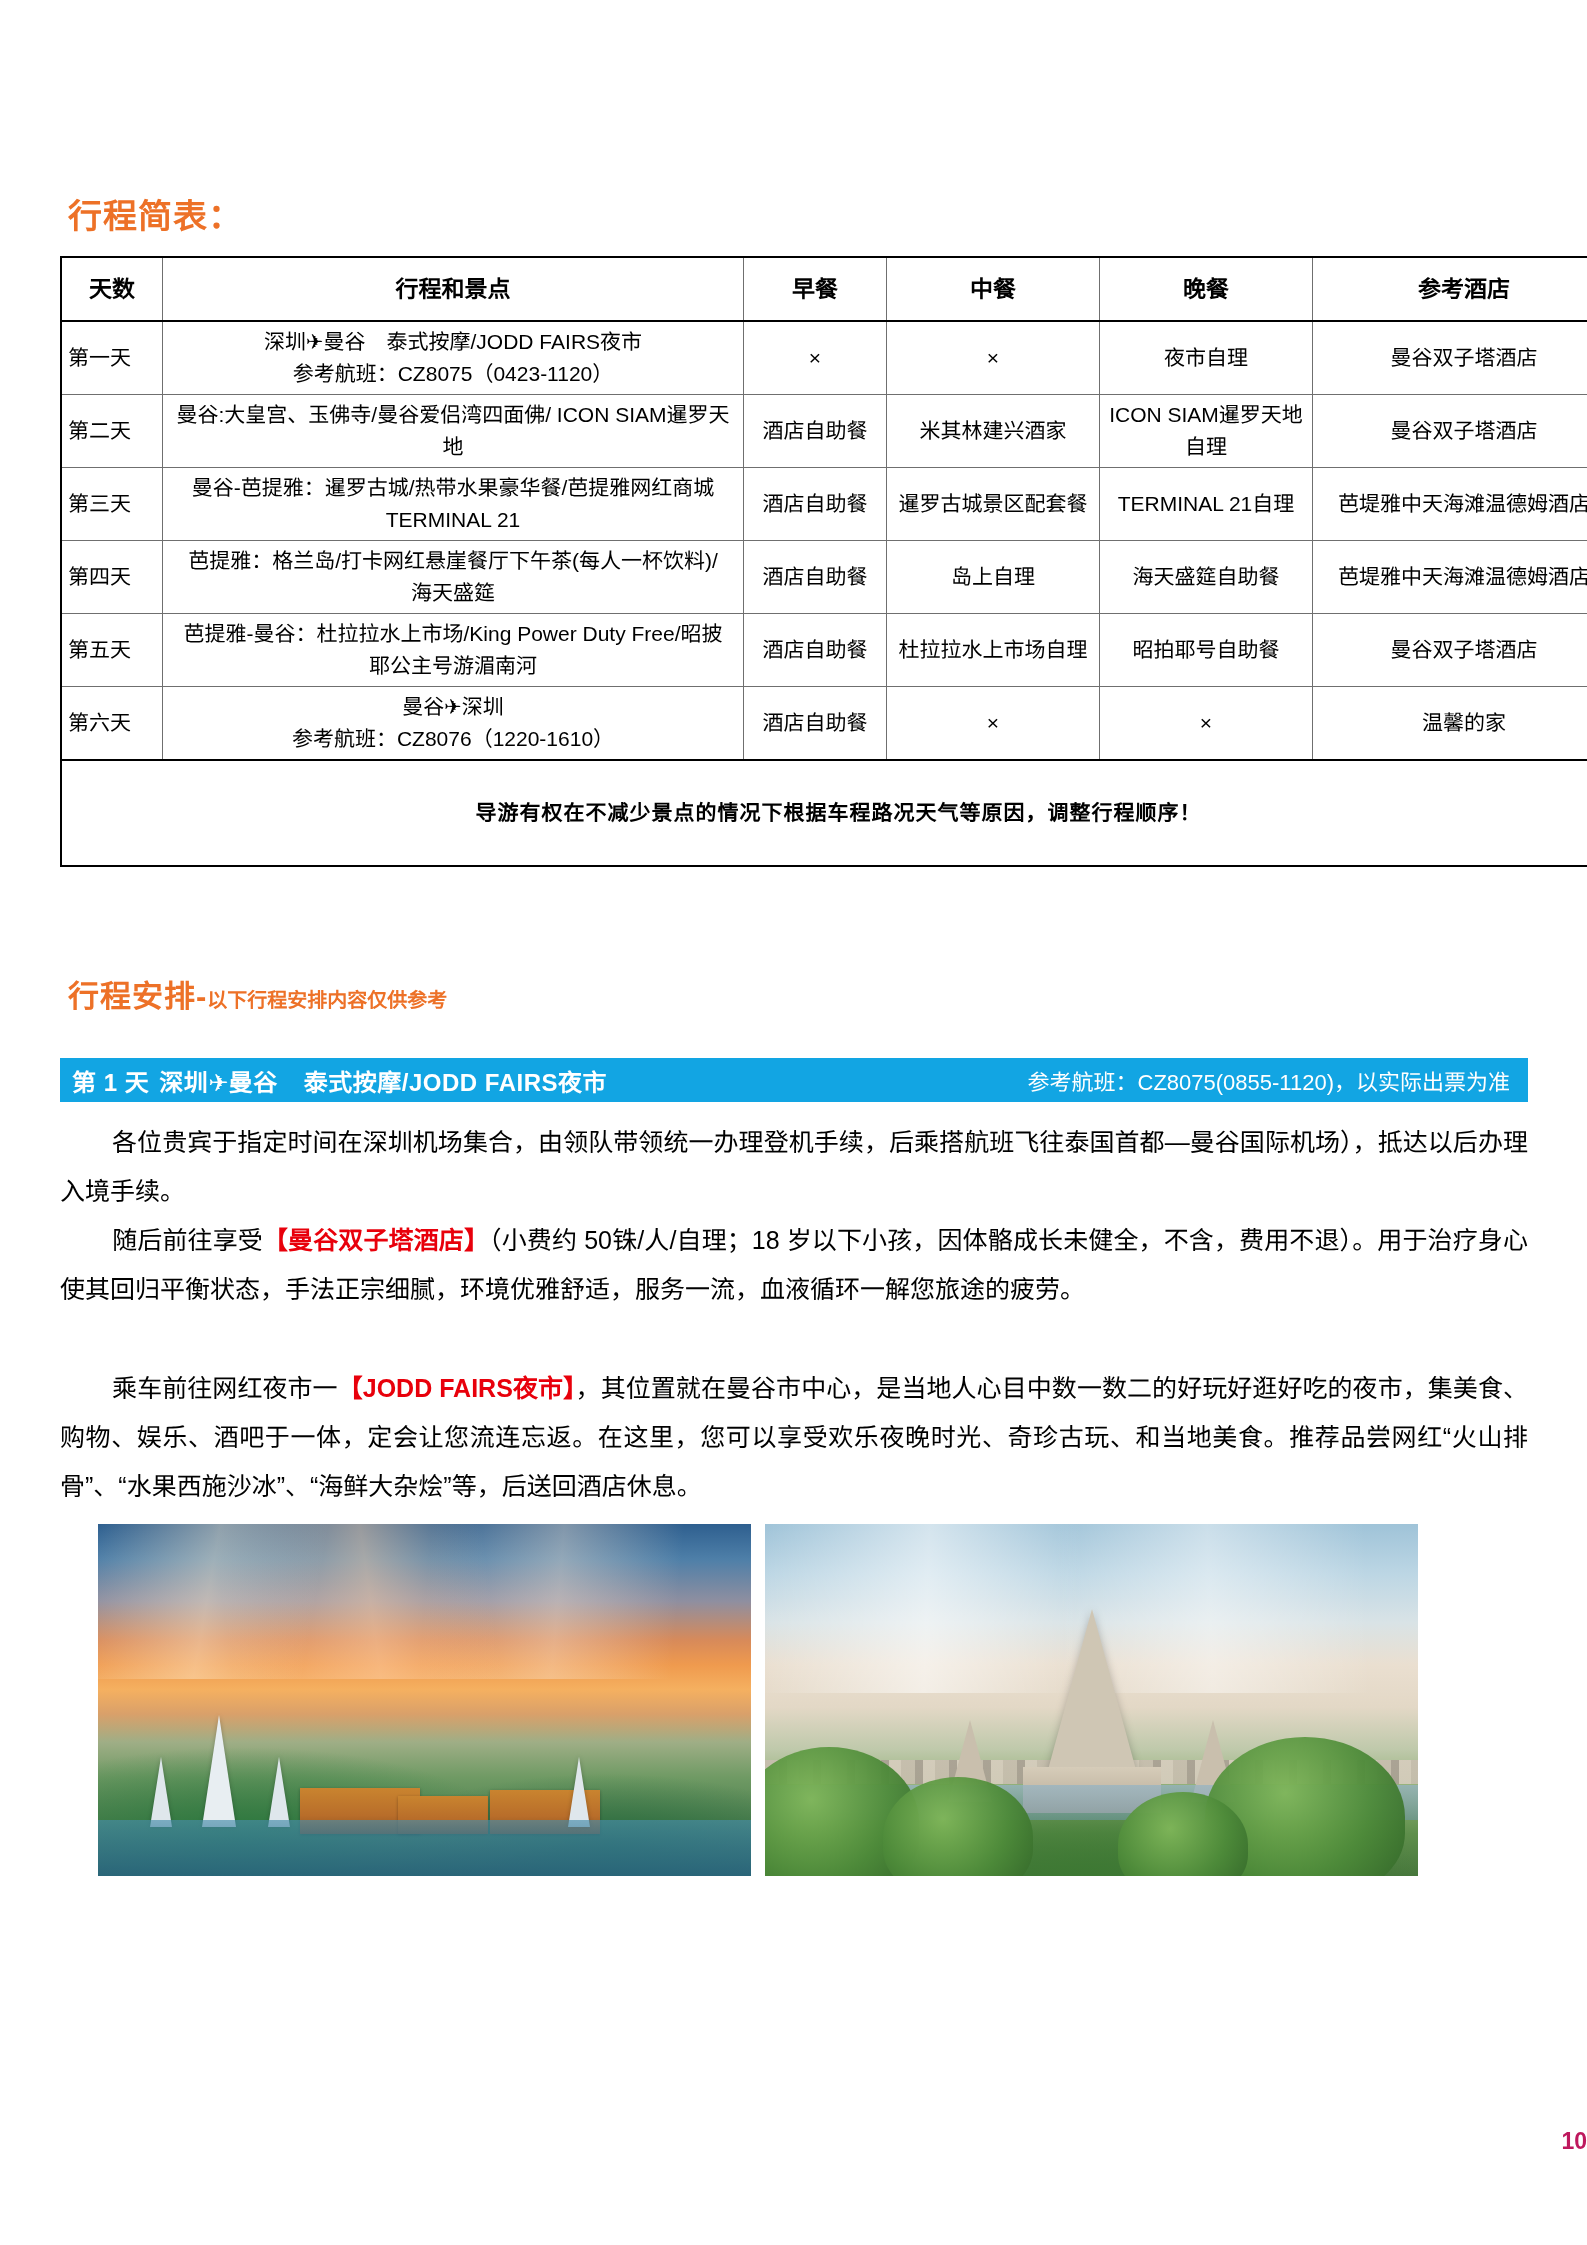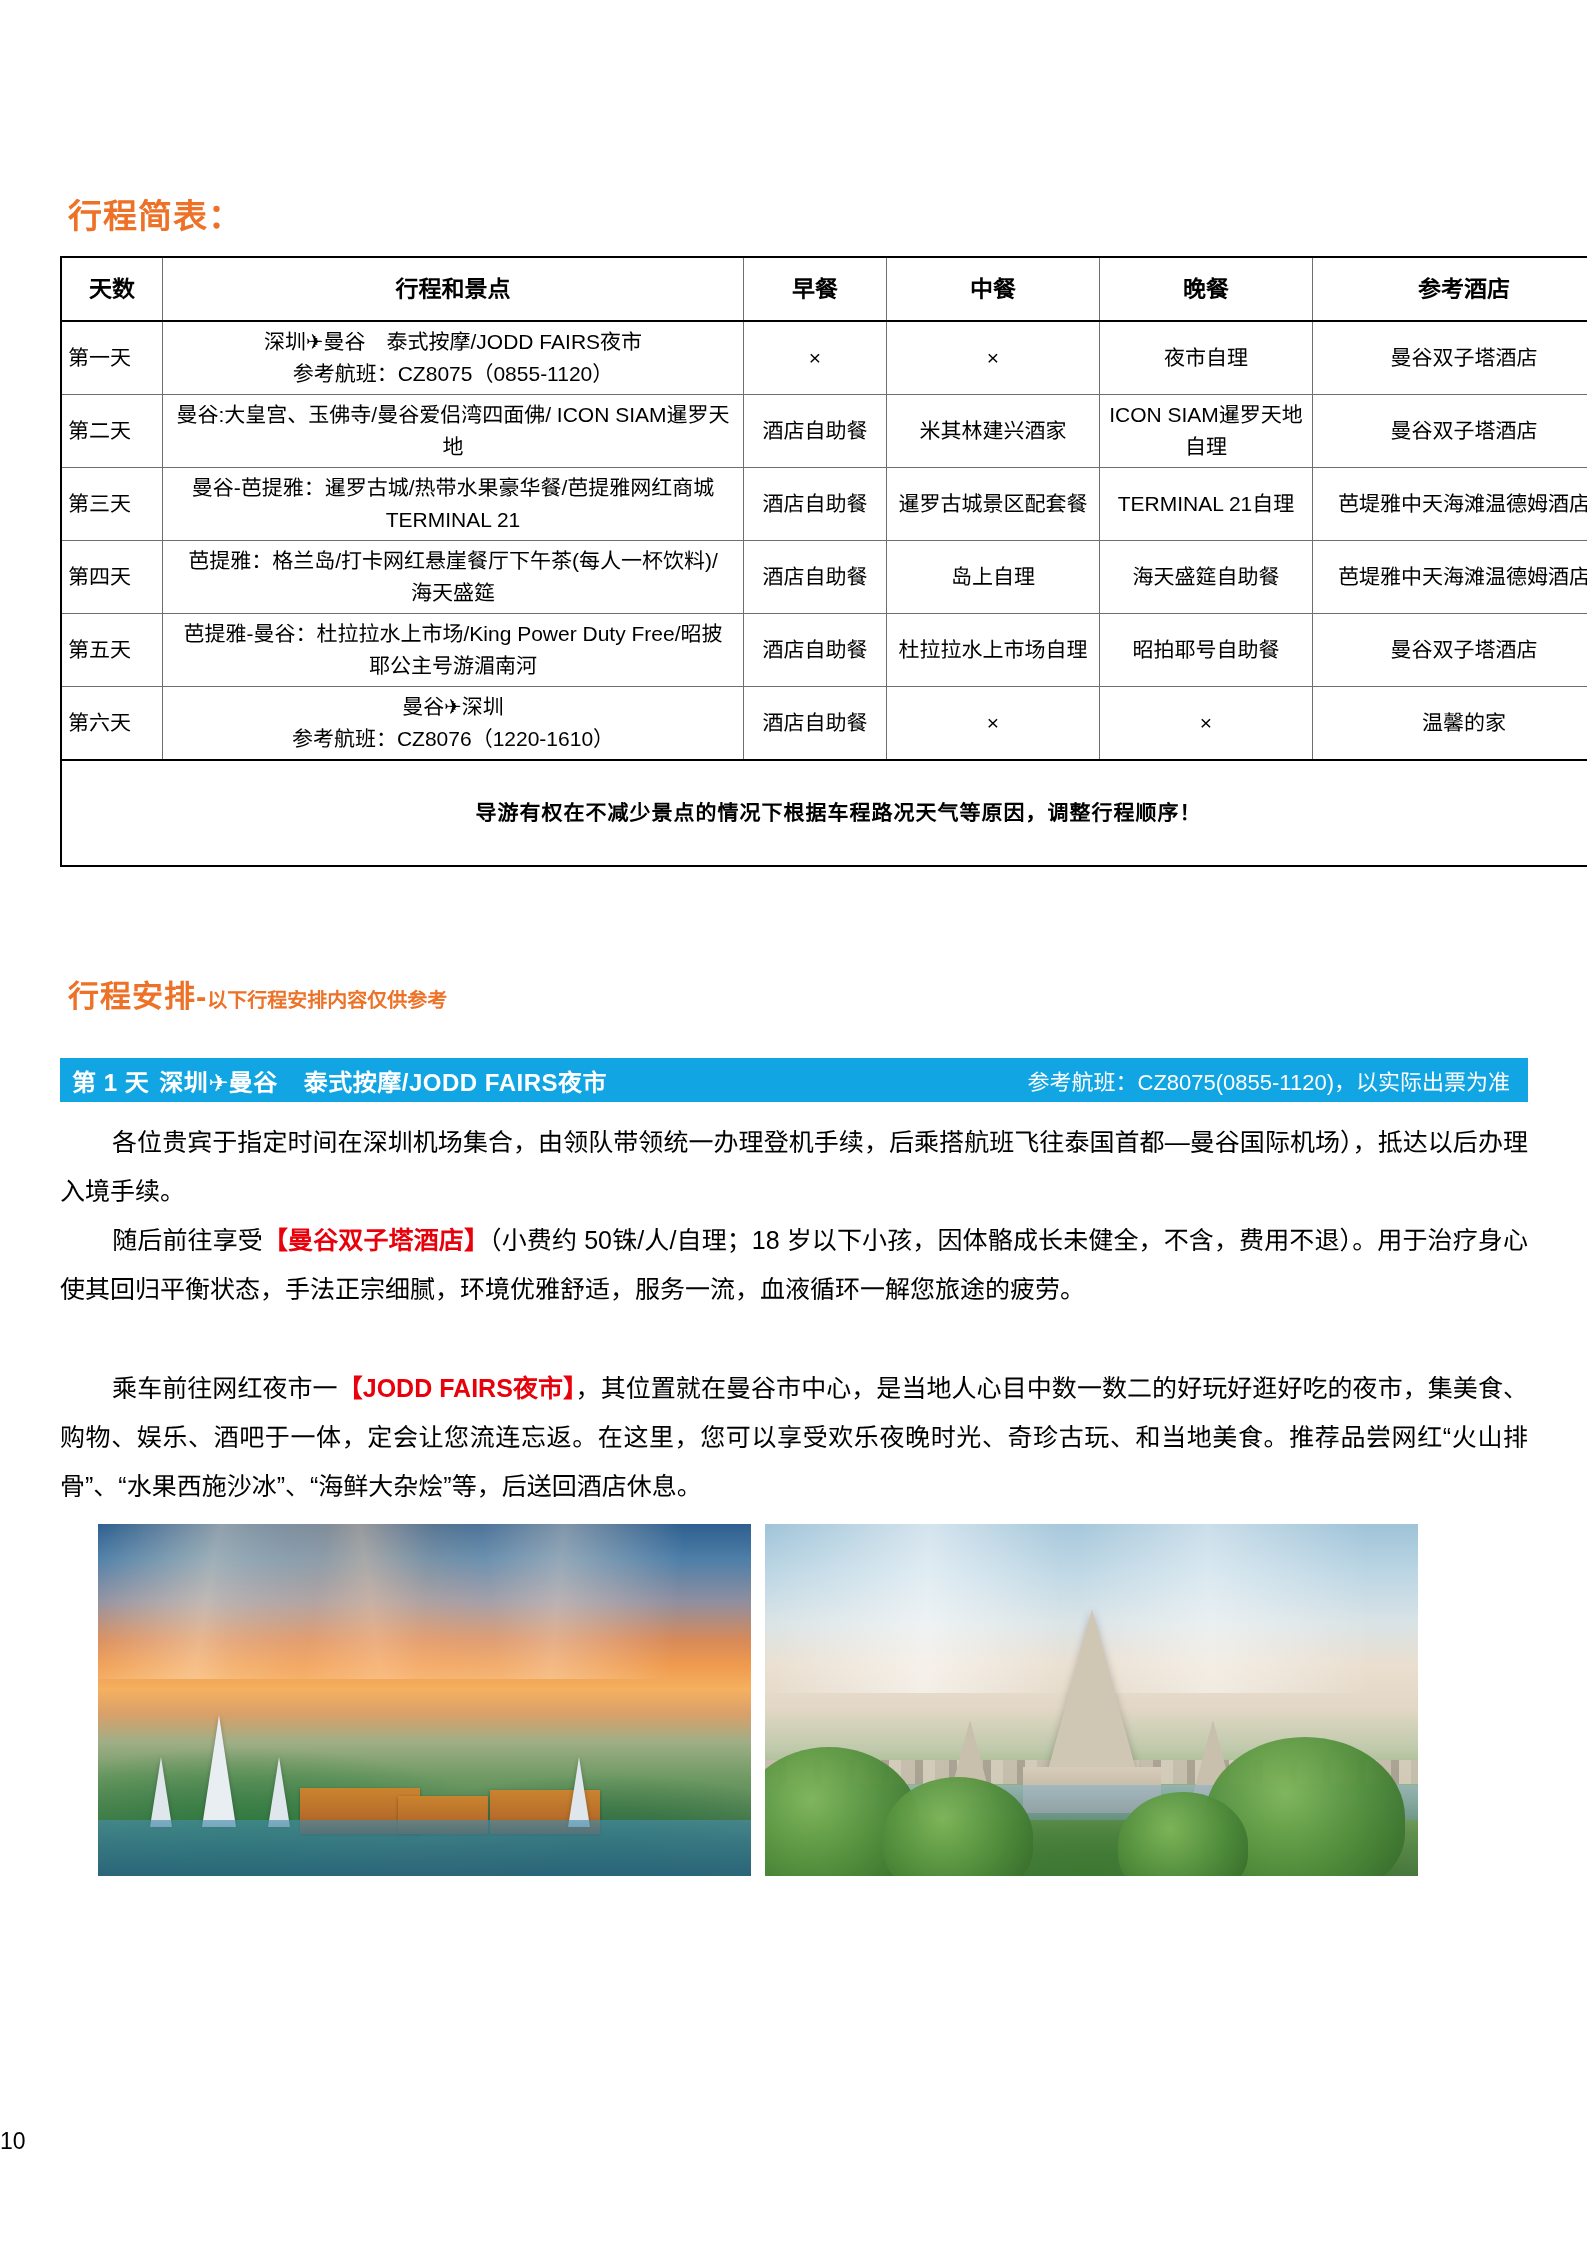--- a/index.html
+++ b/index.html
@@ -324,23 +324,24 @@
     line-height: 37px;
     text-align: justify;
   }
 
   
   #page-number {
     position: absolute;
     left: 0;
     right: 0;
     top: 2128px;
-    text-align: left;
+    text-align: right;
     font-size: 23px;
-    color: #000000;
+    color: #be185d;
+    font-weight: bold;
   }
 </style>
 </head>
 <body>
 
 <div class="page">
 
   <div id="title-itinerary-summary" class="section-title">行程简表：</div>
 
   <div class="table-wrap">
@@ -353,21 +354,21 @@
           <th class="col-meal col-l">中餐</th>
           <th class="col-meal col-d">晚餐</th>
           <th class="col-hotel col-h">参考酒店</th>
         </tr>
       </thead>
       <tbody>
         <tr>
           <td class="col-day">第一天</td>
           <td class="col-route">
             <span class="line">深圳✈曼谷　泰式按摩/JODD FAIRS夜市</span>
-            <span class="line">参考航班：CZ8075（0855-1120）</span>
+            <span class="line">参考航班：CZ8075（0423-1120）</span>
           </td>
           <td class="col-meal">×</td>
           <td class="col-meal">×</td>
           <td class="col-meal">夜市自理</td>
           <td class="col-hotel">曼谷双子塔酒店</td>
         </tr>
         <tr>
           <td class="col-day">第二天</td>
           <td class="col-route">
             <span class="line">曼谷:大皇宫、玉佛寺/曼谷爱侣湾四面佛/ ICON SIAM暹罗天</span>

